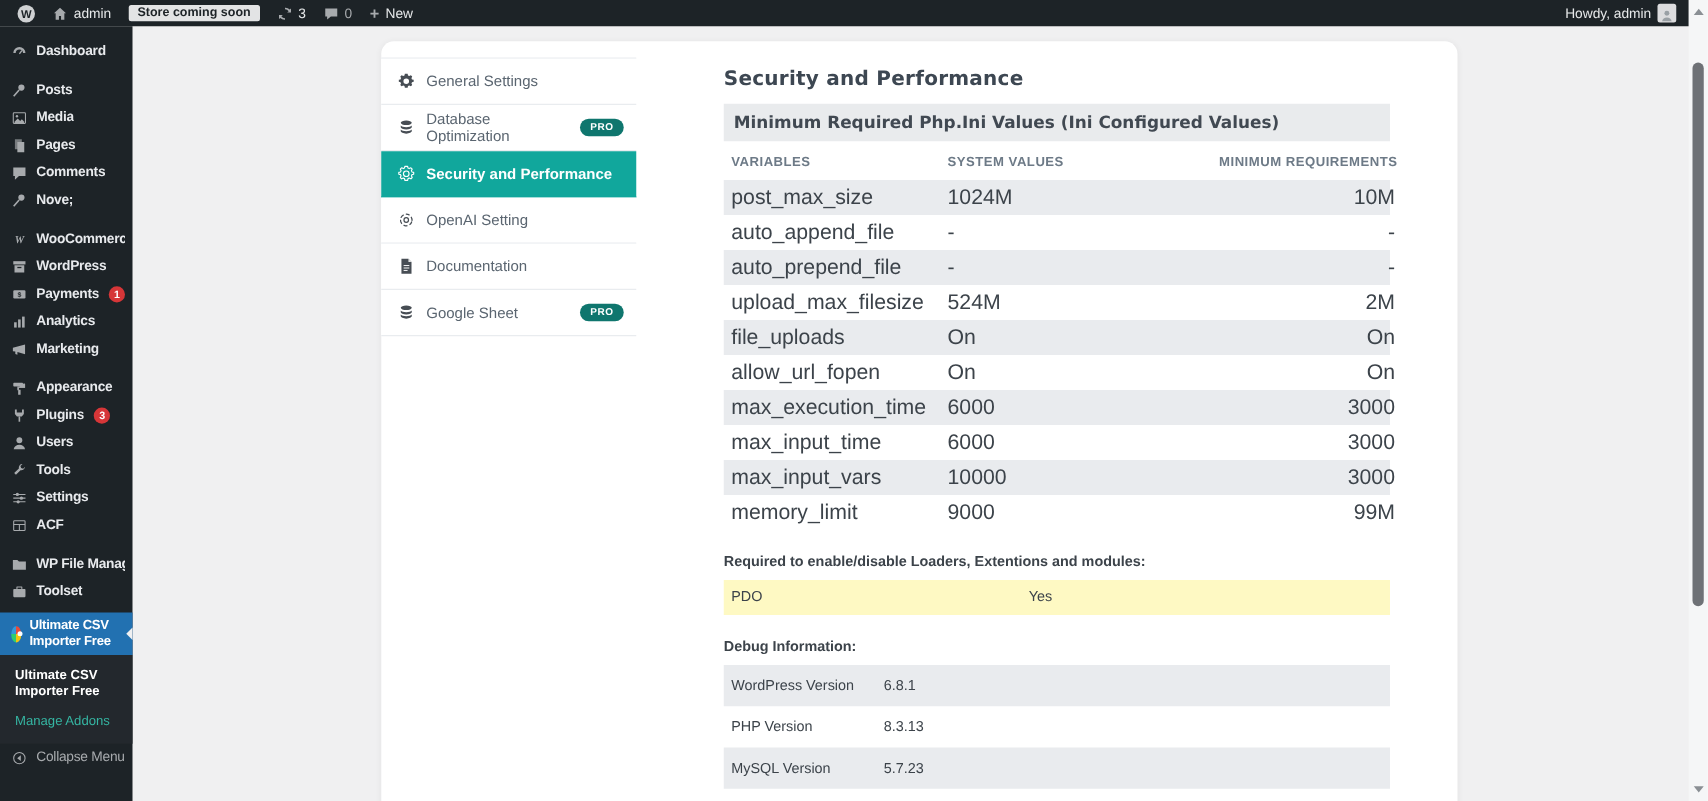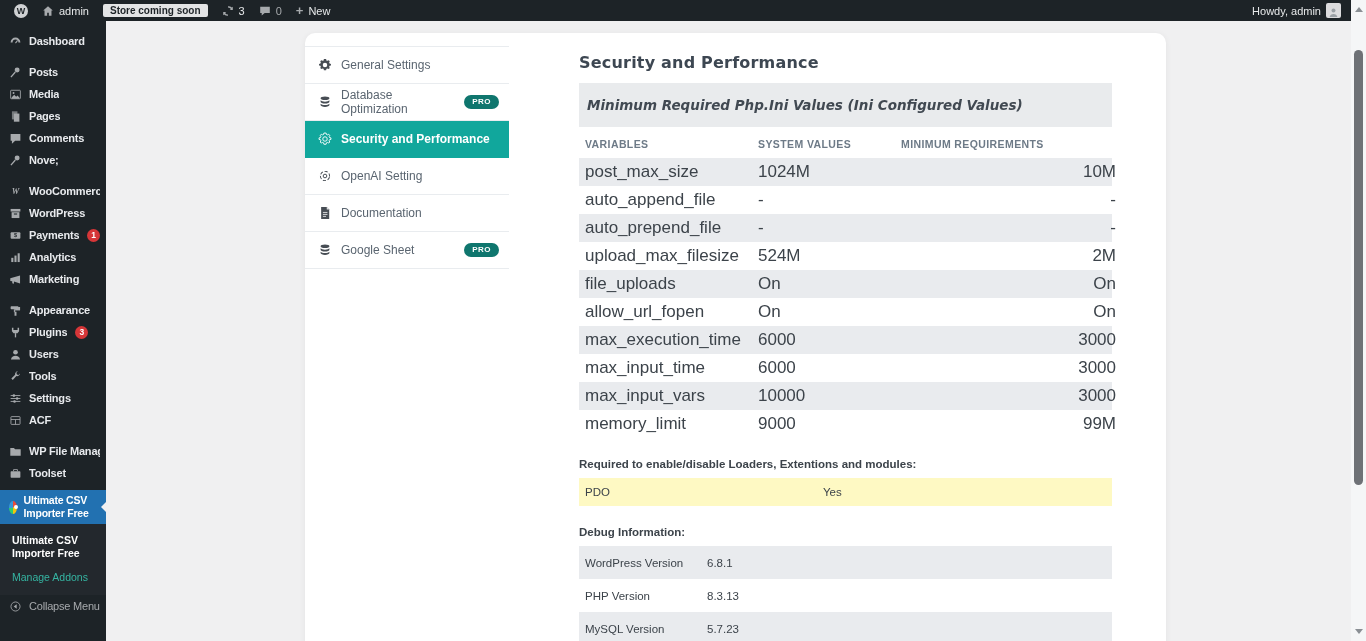--- a/index.html
+++ b/index.html
@@ -53,21 +53,21 @@
   .nav-item { display:flex; align-items:center; height:37px; padding:0 10px 0 13px; gap:9px; border-bottom:1px solid #e9ecef; color:#5a6570; font-size:12px; cursor:pointer; background:#fff; }
   .nav-item .nic { width:14px; height:14px; color:#474d54; flex:none; }
   .nav-item .nic svg { width:14px; height:14px; }
   .nav-item.active { background:#11a79c; color:#fff; border-color:#11a79c; font-weight:700; }
   .nav-item.active .nic { color:#fff; }
   .pro-badge { margin-left:auto; background:#0f766e; color:#fff; border-radius:9px; font-size:8px; font-weight:700; letter-spacing:.5px; padding:3px 8px; line-height:1; }
 
   
   #content { position:absolute; left:274px; top:20px; width:533px; color:#3c434a; }
   .page-title { font-family:"DejaVu Sans",sans-serif; font-size:16px; font-weight:600; color:#3d4752; letter-spacing:.2px; margin-bottom:11px; }
-  .section-band { height:44px; background:#e9ebed; display:flex; align-items:center; padding:0 8px; font-family:"DejaVu Sans",sans-serif; font-size:13.5px; font-weight:600; color:#414952;font-style:italic; }
+  .section-band { height:30px; background:#e9ebed; display:flex; align-items:center; padding:0 8px; font-family:"DejaVu Sans",sans-serif; font-size:13.5px; font-weight:600; color:#414952; }
   .col-heads { display:grid; grid-template-columns:173px 143px 217px; padding:11px 6px 8px; font-size:10.5px; font-weight:700; color:#6d7a87; letter-spacing:.4px; }
   .col-heads .c3 { text-align:left; }
   .trow { display:grid; grid-template-columns:173px 143px 217px; height:28px; align-items:center; padding:0 6px; font-size:17px; color:#3c434a; }
   .trow .c3 { text-align:right; padding-right:2px; }
   .trow.odd { background:#e9ebee; }
   .mini-label { margin-top:20px; margin-bottom:8px; font-size:11.5px; font-weight:600; color:#3c434a; }
   .lrow { display:grid; grid-template-columns:238px 1fr; height:28px; align-items:center; padding:0 6px; font-size:11.5px; background:#fef9c3; }
   .drow { display:grid; grid-template-columns:122px 1fr; height:33px; align-items:center; padding:0 6px; font-size:11.5px; }
   .drow.odd { background:#e9ebee; }
 
@@ -390,21 +390,21 @@
   </div>
 
   <div id="content">
     <div class="page-title">Security and Performance</div>
 
     <div class="section-band">Minimum Required Php.Ini Values (Ini Configured Values)</div>
 
     <div class="col-heads">
       <span class="c1">VARIABLES</span>
       <span class="c2">SYSTEM VALUES</span>
-      <span class="c3" style="text-align:left">MINIMUM REQUIREMENTS</span>
+      <span class="c3" style="text-align:right">MINIMUM REQUIREMENTS</span>
     </div>
 
     <div>
       <div class="trow odd">
           <span>post_max_size</span>
           <span>1024M</span>
           <span class="c3">10M</span>
         </div>
       <div class="trow">
           <span>auto_append_file</span>

